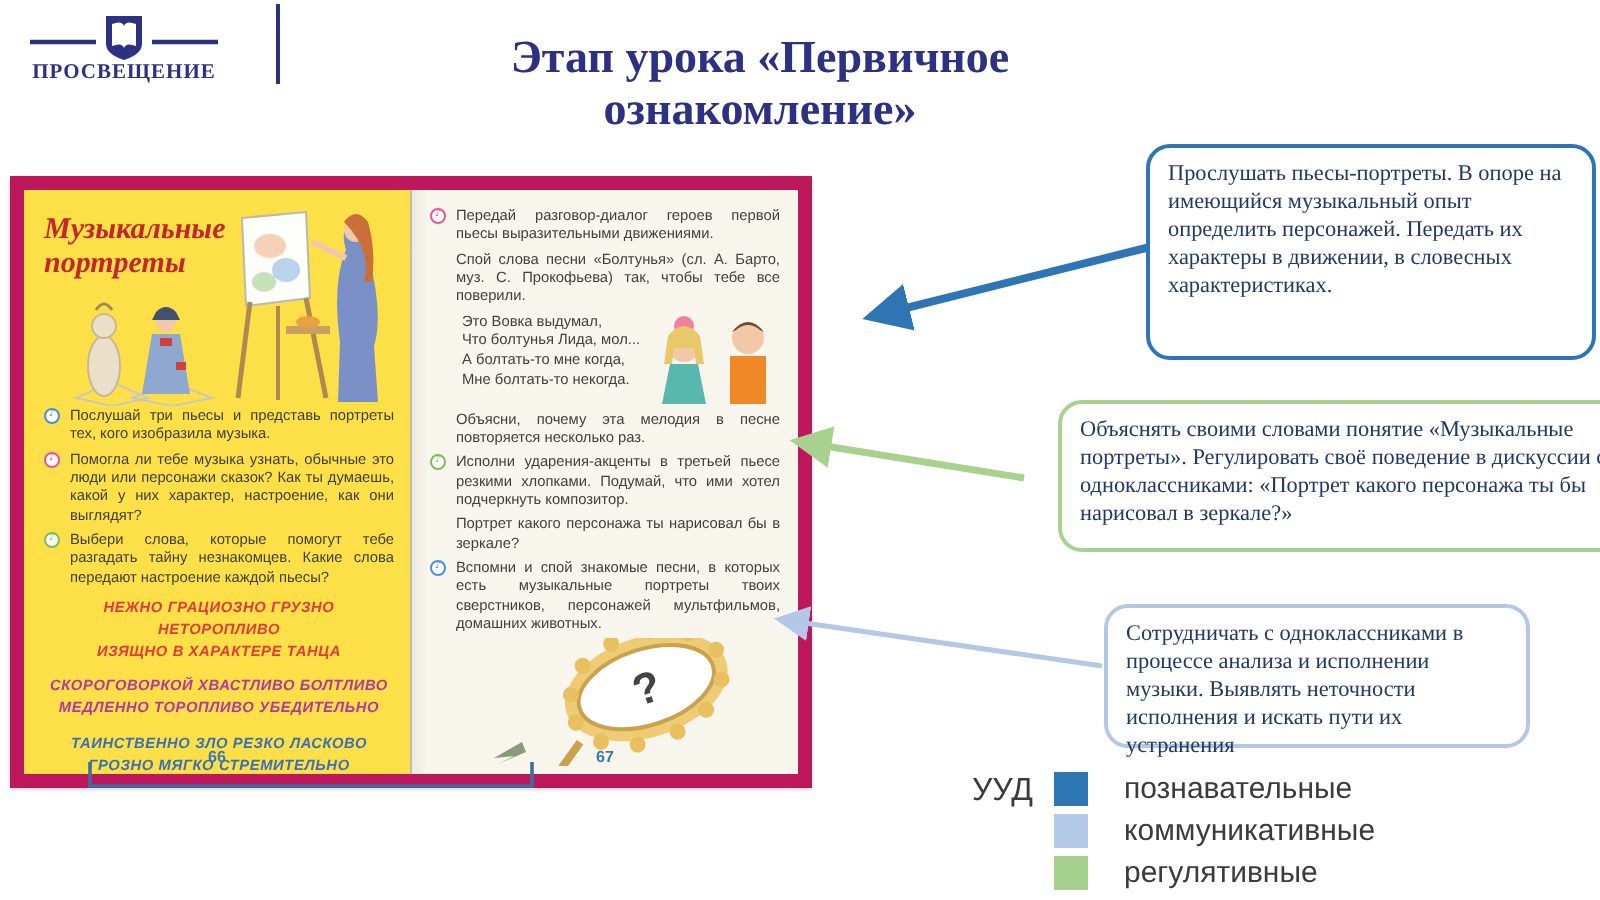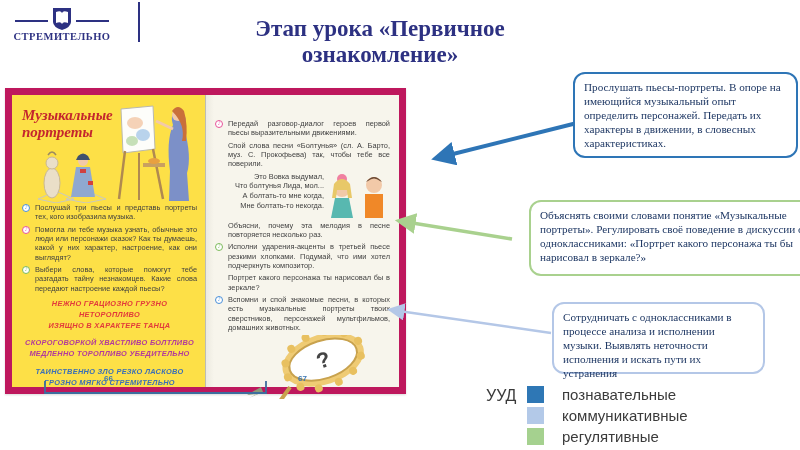--- a/index.html
+++ b/index.html
@@ -13,21 +13,21 @@
              letter-spacing:.5px;color:#2D3182;}
   .hdr-divider{position:absolute;left:138px;top:2px;width:2px;height:40px;background:#2D3182;}
   .slide-title{position:absolute;left:180px;top:16px;width:400px;text-align:center;
                font-family:"Liberation Serif",serif;font-weight:bold;font-size:23px;color:#2D3182;}
 
   
   .book{position:absolute;left:5px;top:88px;width:387px;height:292px;
         background:#fde047;border:7px solid #be185d;box-shadow:0 1px 2px rgba(0,0,0,.15);}
   .page{position:absolute;top:0;height:100%;box-sizing:border-box;color:#3F3F3F;}
   .page-left{left:0;width:194px;border-right:1px solid #BDBDB2;padding:6px 8px 2px 10px;}
-  .page-right{left:194px;width:193px;padding:24px 9px 2px 9px;
+  .page-right{left:194px;width:193px;padding:8px 9px 2px 9px;
               background:linear-gradient(90deg,#ECEAE0 0,#F7F5EC 8px);}
 
   .lp-top{position:relative;height:102px;}
   .book-title{position:absolute;left:0;top:6px;width:95px;
               font-family:"Liberation Serif",serif;font-style:italic;font-weight:bold;
               font-size:15px;line-height:1.12;color:#C4262E;}
   .painter{position:absolute;right:0;top:0;}
   .dancers{position:absolute;left:14px;top:50px;}
 
   .task{position:relative;padding-left:13px;font-size:7.4px;line-height:1.26;
@@ -36,29 +36,29 @@
         border:1.4px solid;box-sizing:border-box;font-family:"DejaVu Sans",sans-serif;
         font-size:5px;line-height:5px;text-align:center;background:#fff;}
   .noicon{padding-left:13px;}
 
   .words{margin-top:5px;}
   .wgroup{text-align:center;font-weight:bold;font-style:italic;font-size:7.4px;
           line-height:1.5;margin-bottom:6px;letter-spacing:.3px;}
   .pageno{position:absolute;bottom:4px;width:100%;left:0;text-align:center;
           color:#3B77B5;font-weight:bold;font-size:8px;}
 
-  .verse-row{display:flex;margin:2px 0 3px 0;text-align:right;}
+  .verse-row{display:flex;margin:2px 0 3px 0;}
   .verse{padding-left:16px;font-size:7.4px;line-height:1.3;flex:1;}
   .mirror-row{position:relative;height:64px;margin-top:2px;}
 
   
   .callout{position:absolute;box-sizing:border-box;border-radius:12px;border:2.5px solid;
            background:#fff;padding:6px 9px;font-family:"Liberation Serif",serif;
            font-size:11.2px;line-height:1.25;color:#1F3864;}
-  .co1{left:573px;top:72px;width:225px;height:86px;}
+  .co1{left:573px;top:72px;width:225px;height:108px;}
   .co2{left:529px;top:200px;width:316px;height:76px;border-width:2px;}
   .co3{left:552px;top:302px;width:213px;height:72px;border-width:2px;}
 
   
   .legend{position:absolute;left:486px;top:386px;width:300px;color:#3B3B3B;}
   .legend-label{position:absolute;left:0;top:1px;font-size:16px;}
   .legend-rows{position:absolute;left:41px;top:0;}
   .lrow{display:flex;align-items:center;margin-bottom:4px;height:17px;}
   .lsq{width:17px;height:17px;margin-right:18px;flex:none;}
   .ltxt{font-size:15px;white-space:nowrap;}
@@ -71,21 +71,21 @@
 <div class="stage">
 
   <div class="logo">
     <svg width="100" height="28" viewBox="0 0 100 28">
       <line x1="3" y1="17" x2="36" y2="17" stroke="#2D3182" stroke-width="2.2"></line>
       <line x1="64" y1="17" x2="97" y2="17" stroke="#2D3182" stroke-width="2.2"></line>
       <path d="M41,4 h18 v14 q0,5 -9,8 q-9,-3 -9,-8 Z" fill="#2D3182"></path>
       <path d="M44,8 q5,-2 6,1 v11 q-1,-3 -6,-1 Z" fill="#fff"></path>
       <path d="M56,8 q-5,-2 -6,1 v11 q1,-3 6,-1 Z" fill="#fff"></path>
     </svg>
-    <div class="logo-text">СТРЕМИТЕЛЬНО</div>
+    <div class="logo-text">ПРОСВЕЩЕНИЕ</div>
   </div>
   <div class="hdr-divider"></div>
   <div class="slide-title">Этап урока  «Первичное ознакомление»</div>
 
   <div class="book">
 
     <div class="page page-left">
       <div class="lp-top">
         <div class="book-title">Музыкальные портреты</div>
         <svg class="painter" width="82" height="102" viewBox="0 0 82 102">

